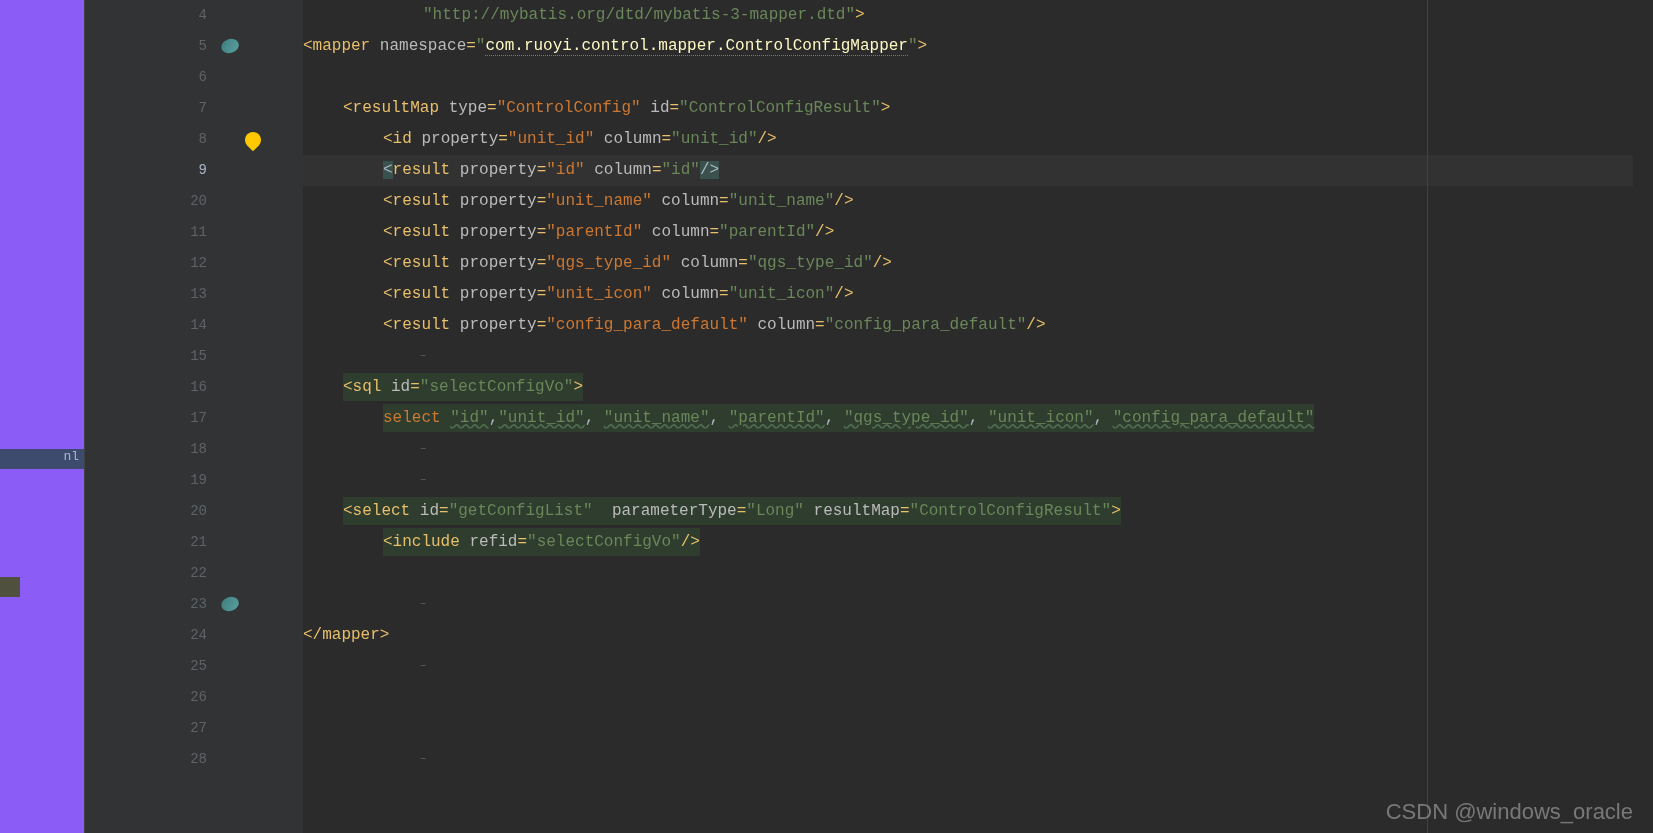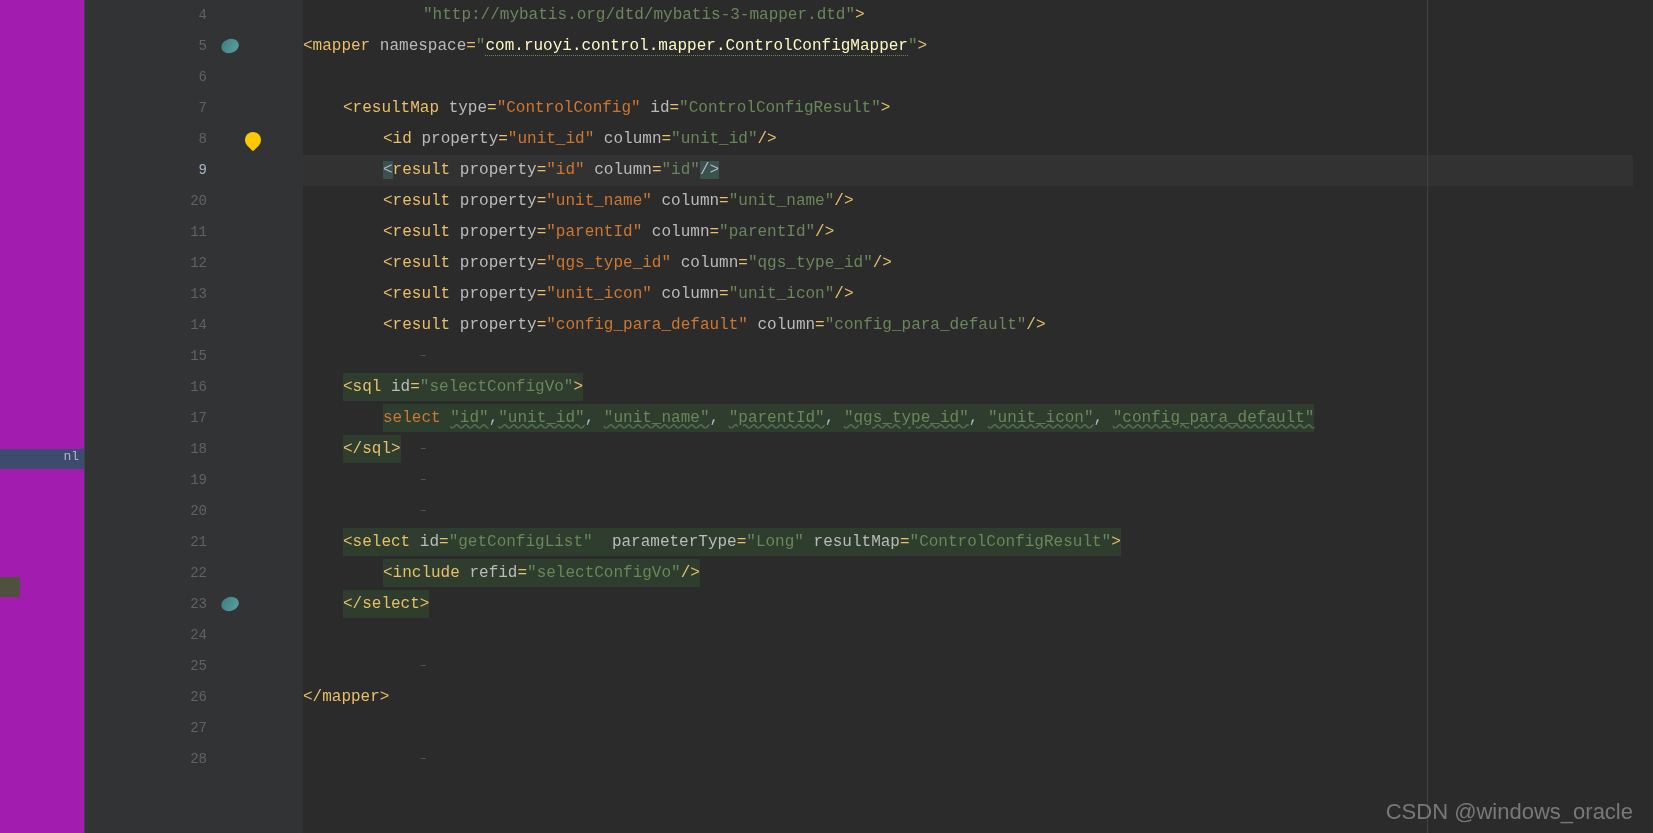--- a/index.html
+++ b/index.html
@@ -12,21 +12,21 @@
       width: 1653px;
       height: 833px;
       position: relative;
     }
     .editor-container {
       display: flex;
       height: 100%;
     }
     .left-sidebar {
       width: 85px;
-      background: #a21caf;
+      background: #8b5cf6;
       border-right: 1px solid #424242;
     }
     .sidebar-item {
       background: #3d4b6e;
       height: 20px;
       margin-top: 449px;
       text-align: right;
       padding-right: 5px;
       font-size: 13px;
       color: #a9b7c6;
@@ -223,26 +223,24 @@
         <div class="code-line"><span style="display:inline-block;width:80px"></span><span class="punct">&lt;</span><span class="tag">id </span><span class="attr">property</span><span class="punct">=</span><span class="str-orange">"unit_id"</span><span class="attr"> column</span><span class="punct">=</span><span class="str">"unit_id"</span><span class="punct">/&gt;</span></div>
         <div class="code-line current-line"><span style="display:inline-block;width:80px"></span><span class="highlight-bracket">&lt;</span><span class="tag">result </span><span class="attr">property</span><span class="punct">=</span><span class="str-orange">"id"</span><span class="attr"> column</span><span class="punct">=</span><span class="str">"id"</span><span class="highlight-bracket">/&gt;</span></div>
         <div class="code-line"><span style="display:inline-block;width:80px"></span><span class="punct">&lt;</span><span class="tag">result </span><span class="attr">property</span><span class="punct">=</span><span class="str-orange">"unit_name"</span><span class="attr"> column</span><span class="punct">=</span><span class="str">"unit_name"</span><span class="punct">/&gt;</span></div>
         <div class="code-line"><span style="display:inline-block;width:80px"></span><span class="punct">&lt;</span><span class="tag">result </span><span class="attr">property</span><span class="punct">=</span><span class="str-orange">"parentId"</span><span class="attr"> column</span><span class="punct">=</span><span class="str">"parentId"</span><span class="punct">/&gt;</span></div>
         <div class="code-line"><span style="display:inline-block;width:80px"></span><span class="punct">&lt;</span><span class="tag">result </span><span class="attr">property</span><span class="punct">=</span><span class="str-orange">"qgs_type_id"</span><span class="attr"> column</span><span class="punct">=</span><span class="str">"qgs_type_id"</span><span class="punct">/&gt;</span></div>
         <div class="code-line"><span style="display:inline-block;width:80px"></span><span class="punct">&lt;</span><span class="tag">result </span><span class="attr">property</span><span class="punct">=</span><span class="str-orange">"unit_icon"</span><span class="attr"> column</span><span class="punct">=</span><span class="str">"unit_icon"</span><span class="punct">/&gt;</span></div>
         <div class="code-line"><span style="display:inline-block;width:80px"></span><span class="punct">&lt;</span><span class="tag">result </span><span class="attr">property</span><span class="punct">=</span><span class="str-orange">"config_para_default"</span><span class="attr"> column</span><span class="punct">=</span><span class="str">"config_para_default"</span><span class="punct">/&gt;</span></div>
         <div class="code-line"><span style="display:inline-block;width:0px"></span></div>
         <div class="code-line"><span style="display:inline-block;width:40px"></span><span class="sql-block" style="padding:5px 0;"><span class="punct">&lt;</span><span class="tag">sql </span><span class="attr">id</span><span class="punct">=</span><span class="str">"selectConfigVo"</span><span class="punct">&gt;</span></span></div>
         <div class="code-line"><span style="display:inline-block;width:80px"></span><span class="sql-block" style="padding:5px 0;"><span class="kw">select </span><span class="col-green-underline">"id"</span><span class="txt">,</span><span class="col-green-underline">"unit_id"</span><span class="txt">, </span><span class="col-green-underline">"unit_name"</span><span class="txt">, </span><span class="col-green-underline">"parentId"</span><span class="txt">, </span><span class="col-green-underline">"qgs_type_id"</span><span class="txt">, </span><span class="col-green-underline">"unit_icon"</span><span class="txt">, </span><span class="col-green-underline">"config_para_default"</span></span></div>
-        <div class="code-line"><span style="display:inline-block;width:40px"></span><span class="sql-block" style="padding:5px 0;"><span class="punct">&lt;/</span><span class="tag">sql</span><span class="punct">&gt;</span></span></div>
         <div class="code-line"><span style="display:inline-block;width:0px"></span></div>
         <div class="code-line"><span style="display:inline-block;width:0px"></span></div>
         <div class="code-line"><span style="display:inline-block;width:40px"></span><span class="sql-block" style="padding:5px 0;"><span class="punct">&lt;</span><span class="tag">select </span><span class="attr">id</span><span class="punct">=</span><span class="str">"getConfigList"</span><span class="attr">  parameterType</span><span class="punct">=</span><span class="str">"Long"</span><span class="attr"> resultMap</span><span class="punct">=</span><span class="str">"ControlConfigResult"</span><span class="punct">&gt;</span></span></div>
         <div class="code-line"><span style="display:inline-block;width:80px"></span><span class="sql-block" style="padding:5px 0;"><span class="punct">&lt;</span><span class="tag">include </span><span class="attr">refid</span><span class="punct">=</span><span class="str">"selectConfigVo"</span><span class="punct">/&gt;</span></span></div>
-        <div class="code-line"><span style="display:inline-block;width:40px"></span><span class="sql-block" style="padding:5px 0;"><span class="punct">&lt;/</span><span class="tag">select</span><span class="punct">&gt;</span></span></div>
         <div class="code-line"><span style="display:inline-block;width:0px"></span></div>
         <div class="code-line"><span style="display:inline-block;width:0px"></span></div>
         <div class="code-line"><span style="display:inline-block;width:0px"></span><span class="punct">&lt;/</span><span class="tag">mapper</span><span class="punct">&gt;</span></div>
       </div>
     <div class="right-margin"></div>
     <div class="scroll-marker-area"></div>
   </div>
 </div>
 
 <div class="watermark">CSDN @windows_oracle</div>

